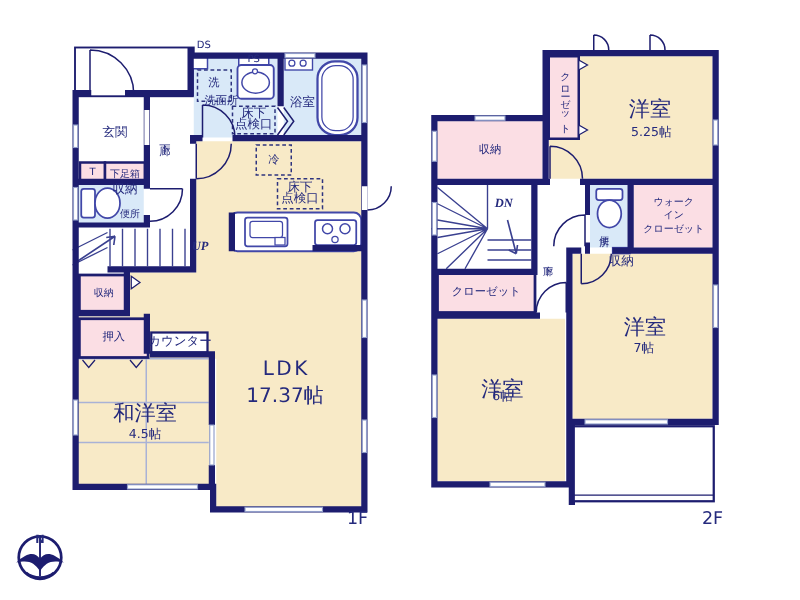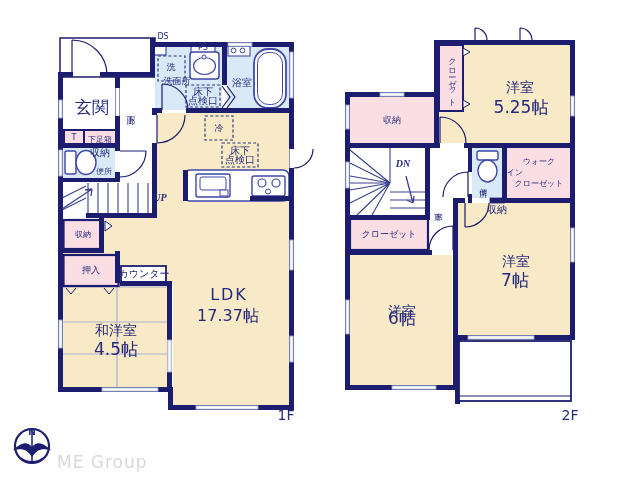--- a/index.html
+++ b/index.html
@@ -7,21 +7,21 @@
          font-family:"DejaVu Sans",sans-serif;}
   svg{position:absolute;left:0;top:0;}
   .lbl{position:absolute;transform:translate(-50%,-50%);color:#252a7d;
        white-space:nowrap;line-height:1.08;text-align:center;}
   .vt{writing-mode:vertical-rl;text-orientation:upright;letter-spacing:1px;}
   .updn{font-family:"Liberation Serif",serif;font-style:italic;font-weight:bold;font-size:10px;}
   .nlbl{font-weight:bold;font-size:9px;}
   .logo-text{position:absolute;left:57px;top:452px;color:#d8d8d8;font-size:17px;
              letter-spacing:1px;}
   .s7{font-size:10px}.s8{font-size:8px}.s9{font-size:9px}.s10{font-size:10px}
-  .s11{font-size:14px}.s12{font-size:17px}.s13{font-size:14px}.s14{font-size:16px}
+  .s11{font-size:14px}.s12{font-size:10px}.s13{font-size:17px}.s14{font-size:16px}
   .s16{font-size:16px;letter-spacing:2px}
 </style>
 </head>
 <body>
 
 <div id="stage">
 
 <svg width="640" height="480" viewBox="0 0 640 480">
 
   <g>
@@ -213,26 +213,25 @@
 <span class="lbl s11" style="left:286px;top:416px">1F</span>
 
 <span class="lbl s8 vt" style="left:451px;top:78px">クローゼット</span>
 <span class="lbl s13" style="left:520px;top:88px">洋室</span>
 <span class="lbl s12" style="left:521px;top:107px">5.25帖</span>
 <span class="lbl s9" style="left:392px;top:121px">収納</span>
 <span class="lbl updn" style="left:403px;top:164px">DN</span>
 <span class="lbl s8 vt" style="left:437px;top:207px">廊下</span>
 <span class="lbl s8 vt" style="left:482px;top:183px">便所</span>
 <span class="lbl s8" style="left:539px;top:162px">ウォーク</span>
-<span class="lbl s8" style="left:515px;top:173px">イン</span>
+<span class="lbl s8" style="left:539px;top:173px">イン</span>
 <span class="lbl s8" style="left:539px;top:184px">クローゼット</span>
 <span class="lbl s7" style="left:497px;top:210px">収納</span>
 <span class="lbl s13" style="left:516px;top:262px">洋室</span>
 <span class="lbl s12" style="left:515px;top:280px">7帖</span>
 <span class="lbl s9" style="left:389px;top:235px">クローゼット</span>
 <span class="lbl s13" style="left:402px;top:312px">洋室</span>
 <span class="lbl s12" style="left:402px;top:318px">6帖</span>
 <span class="lbl s11" style="left:570px;top:416px">2F</span>
 
 <span class="lbl nlbl" style="left:32px;top:433px">N</span>
-<span class="logo-text">ME Group</span>
 
 </div>
 
 </body></html>

